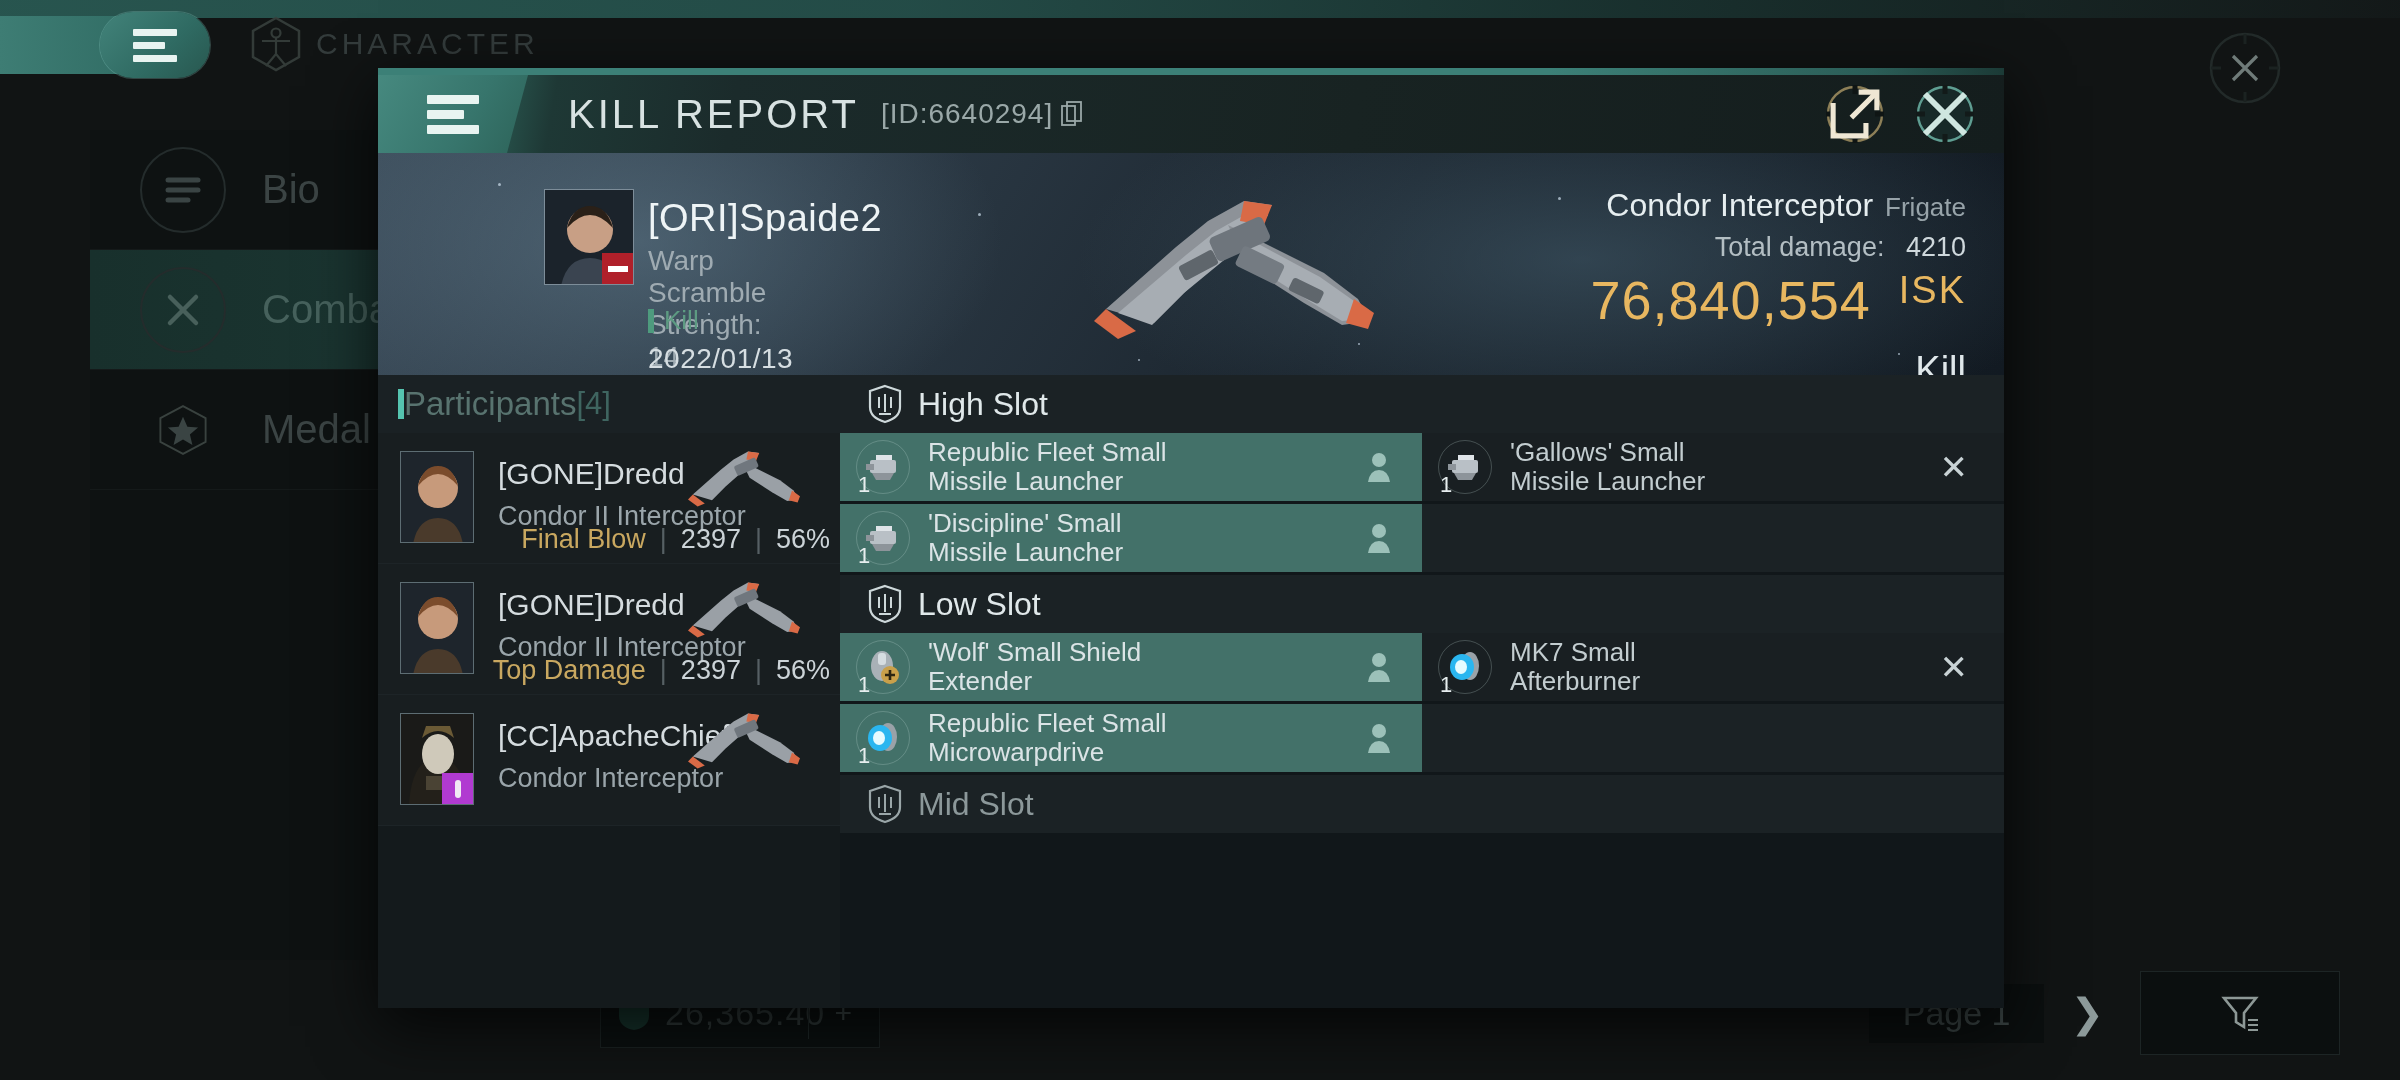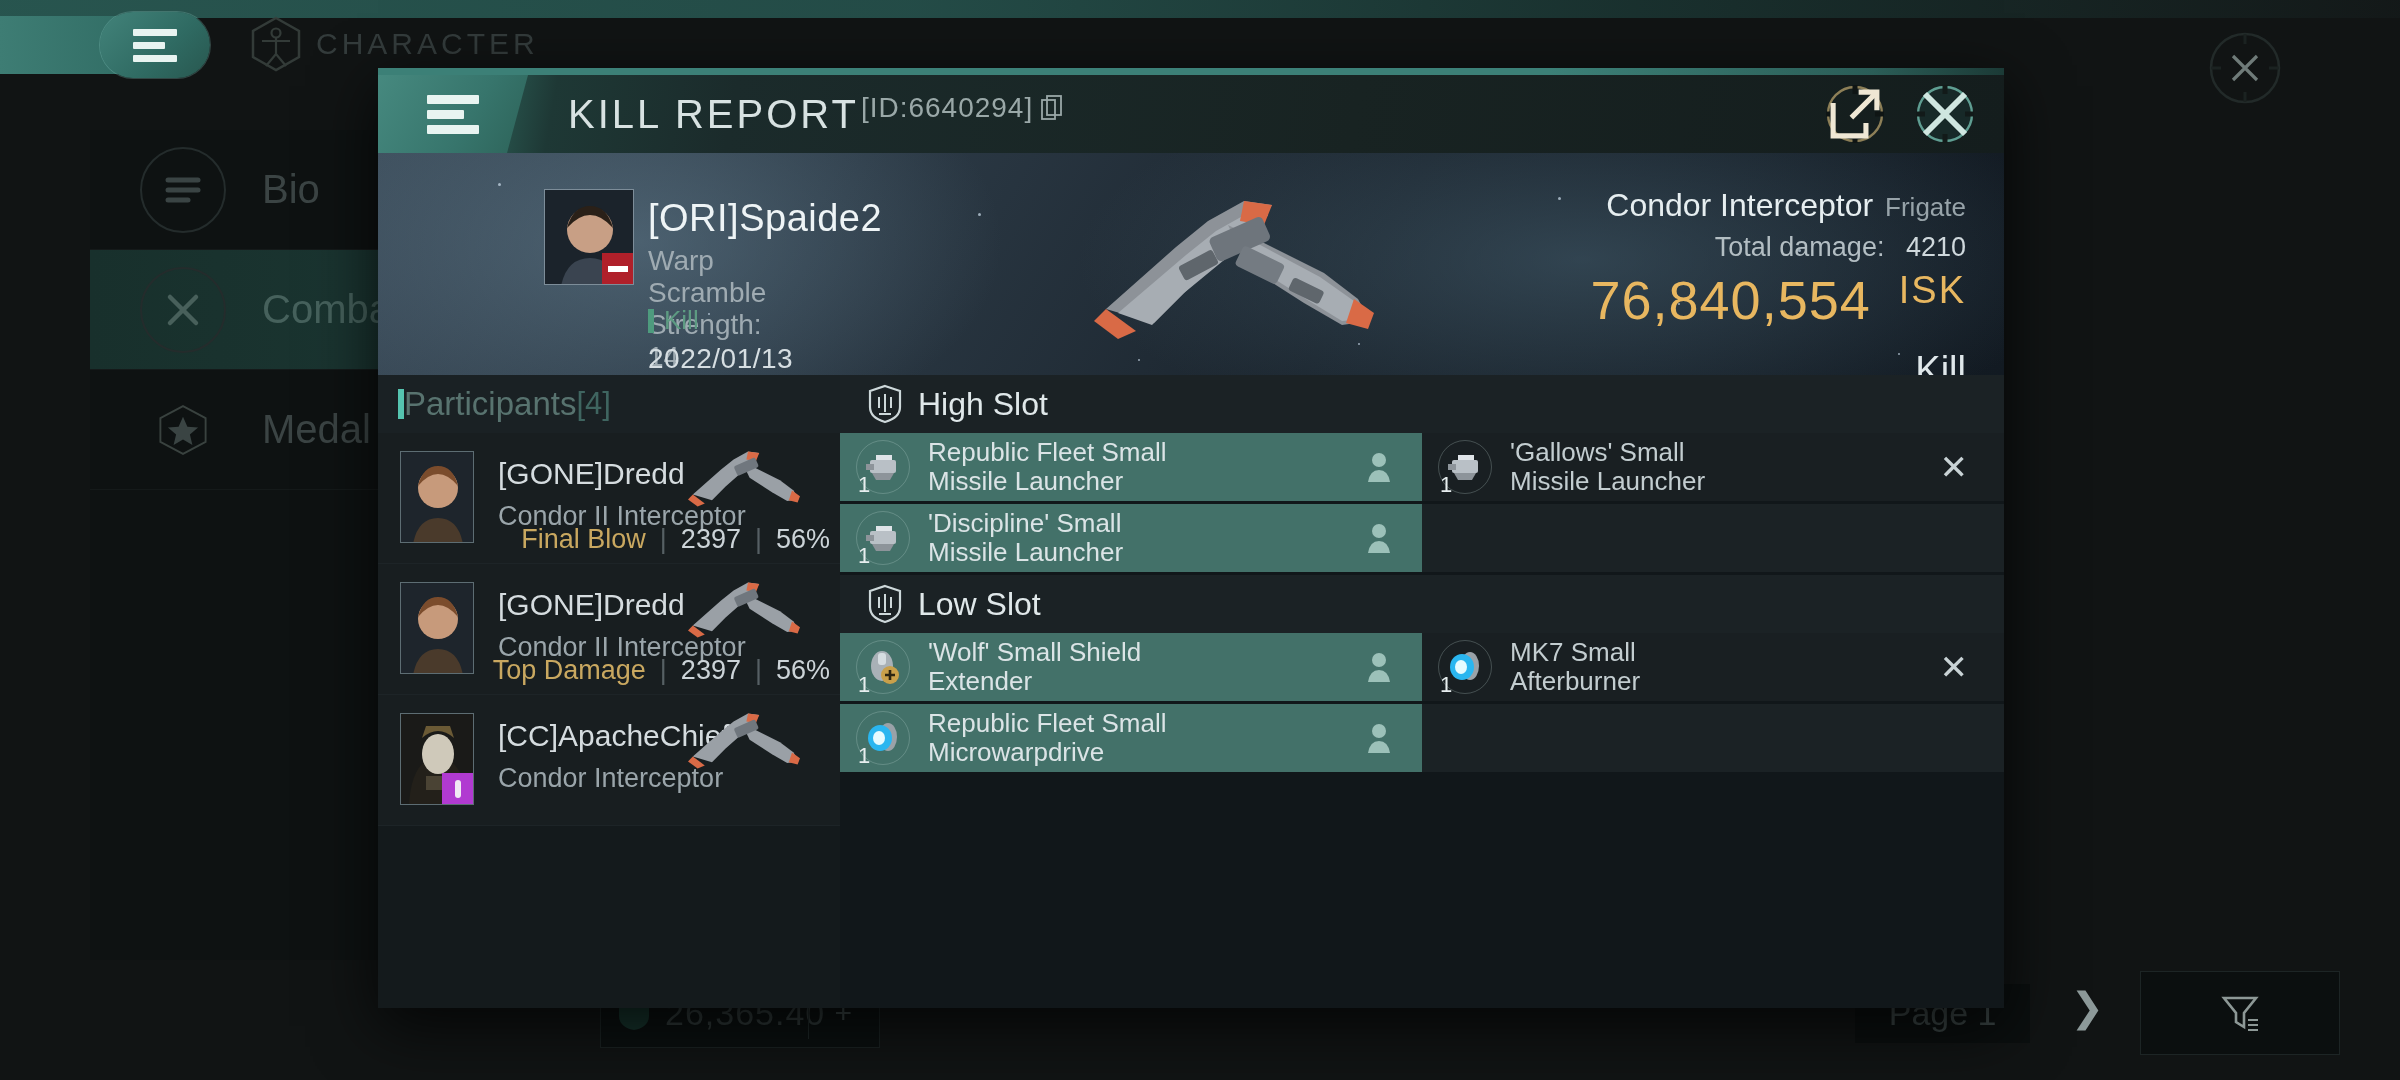--- a/index.html
+++ b/index.html
@@ -72,21 +72,21 @@
     position:absolute; left:600px; bottom:32px; width:280px; height:70px;
     background:#0b1010; border:1px solid #1a2222;
     display:flex; align-items:center; gap:14px; padding-left:16px;
     color:#2e3737; font-size:34px; letter-spacing:1px;
   }
   #bg-isk-chip .shield { width:34px; height:38px; }
   #bg-isk-chip .divider { position:absolute; right:70px; top:8px; bottom:8px; width:1px; background:#1e2727; }
   #bg-isk-chip .plus { position:absolute; right:26px; color:#394444; font-size:30px; }
 
   #bg-page {
-    display:flex; align-items:flex-start; gap:40px; color:#3a4444; font-size:34px;
+    display:flex; align-items:center; gap:26px; color:#3a4444; font-size:34px;
   }
   #bg-page .pagebox { background:#0b0f0f; padding:10px 34px; }
   #bg-page .chev { color:#8d9a9a; font-size:40px; }
   #bg-filter {
     width:200px; height:84px; border:1px solid #1d2525; background:#0b0f0f;
     display:flex; align-items:center; justify-content:center;
   }
   #bg-filter svg { width:46px; height:46px; }
 
   
@@ -106,21 +106,21 @@
   }
   #modal-burger {
     width:150px; height:78px; flex:0 0 auto;
     background:linear-gradient(120deg,#46897f 0%, #37756c 60%, #2d6359 100%);
     clip-path:polygon(0 0, 100% 0, 86% 100%, 0% 100%);
     display:flex; align-items:center; justify-content:center;
   }
   #modal-burger .burger-lines { width:52px; }
   #modal-burger .burger-lines i { height:9px; }
   #modal-title-wrap {
-    display:flex; align-items:flex-start; gap:2px; padding-left:40px; flex:1 1 auto;
+    display:flex; align-items:center; gap:22px; padding-left:40px; flex:1 1 auto;
   }
   #modal-title { color:#d8e2e2; font-size:40px; letter-spacing:3px; }
   #modal-id {
     color:#9aa8a8; font-size:28px; letter-spacing:1px;
     display:flex; align-items:center; gap:8px;
   }
   .copy-ic { width:22px; height:26px; }
 
   .hdr-btn {
     width:62px; height:62px; margin-right:28px; flex:0 0 auto;
@@ -681,16 +681,23 @@
             <span class="slot-txt">
               <span>MK7 Small</span><br>
               <span>Afterburner</span>
             </span>
             <span class="slot-x">✕</span>
           </div>
           <div class="slot-item blank"></div>
         </div>
       </div>
 
+      <div class="slot-head">
+        <svg class="shield-ic" viewBox="0 0 34 40">
+          <path d="M17 2 L32 7 v16 c0 9 -8 13 -15 15 -7 -2 -15 -6 -15 -15 V7 Z" fill="none" stroke="#9aa6a8" stroke-width="2.2"></path>
+          <path d="M17 10 v18 M11 13 v11 M23 13 v11 M11 30 h12" stroke="#9aa6a8" stroke-width="2"></path>
+        </svg>
+        <span class="lbl" style="color:#8c989a">Mid Slot</span>
+      </div>
 
     </div>
   </div>
 </div>
 
 </body></html>

